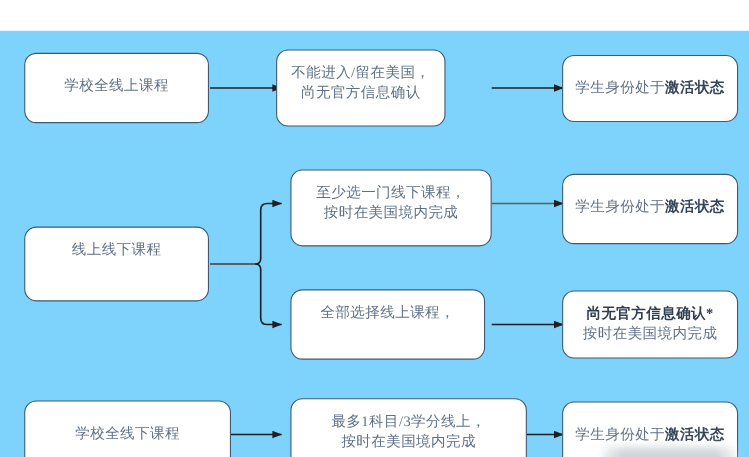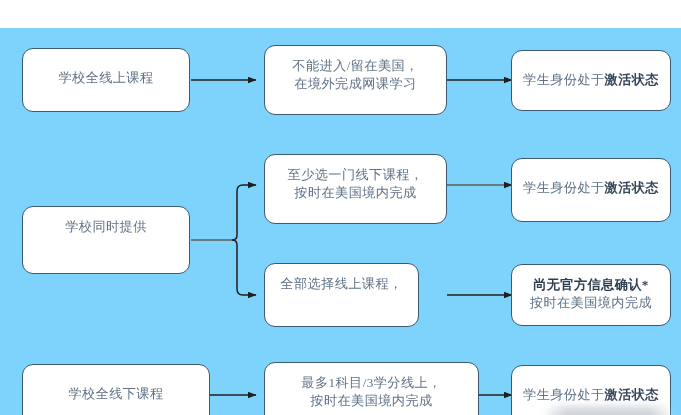--- a/index.html
+++ b/index.html
@@ -100,57 +100,57 @@
     <line x1="191" y1="367" x2="256" y2="367" stroke="#1f1f1f" stroke-width="1.5" marker-end="url(#ah)"></line>
     <line x1="447" y1="367" x2="512" y2="367" stroke="#1f1f1f" stroke-width="1.5" marker-end="url(#ah)"></line>
   </svg>
 
   <div class="node one-line" style="left:22px; top:20px; width:168px; height:64px;">
     <div class="pad">
       <span class="ln">学校全线上课程</span>
     </div>
   </div>
 
-  <div class="node" style="left:264px; top:17px; width:183px; height:70px;">
+  <div class="node" style="left:251px; top:17px; width:154px; height:70px;">
     <div class="pad">
       <span class="ln">不能进入/留在美国，</span>
-      <span class="ln">在境外完成网课学习</span>
+      <span class="ln">尚无官方信息确认</span>
     </div>
   </div>
 
   <div class="node one-line" style="left:511px; top:22px; width:160px; height:61px;">
     <div class="pad">
       <span class="ln">
         <span>学生身份处于</span><span class="em">激活状态</span>
       </span>
     </div>
   </div>
 
   <div class="node" style="left:22px; top:178px; width:168px; height:68px;">
     <div class="pad">
-      <span class="ln">学校同时提供</span>
+      <span class="ln">线上线下课程</span>
     </div>
   </div>
 
   <div class="node" style="left:264px; top:126px; width:183px; height:70px;align-items:center;">
     <div class="pad">
       <span class="ln">至少选一门线下课程，</span>
       <span class="ln">按时在美国境内完成</span>
     </div>
   </div>
 
   <div class="node one-line" style="left:511px; top:130px; width:160px; height:64px;">
     <div class="pad">
       <span class="ln">
         <span>学生身份处于</span><span class="em">激活状态</span>
       </span>
     </div>
   </div>
 
-  <div class="node" style="left:264px; top:235px; width:155px; height:64px;">
+  <div class="node" style="left:264px; top:235px; width:177px; height:64px;">
     <div class="pad">
       <span class="ln">全部选择线上课程，</span>
     </div>
   </div>
 
   <div class="node strongtop" style="left:511px; top:236px; width:160px; height:62px;">
     <div class="pad">
       <span class="ln ln1">尚无官方信息确认*</span>
       <span class="ln">按时在美国境内完成</span>
     </div>

